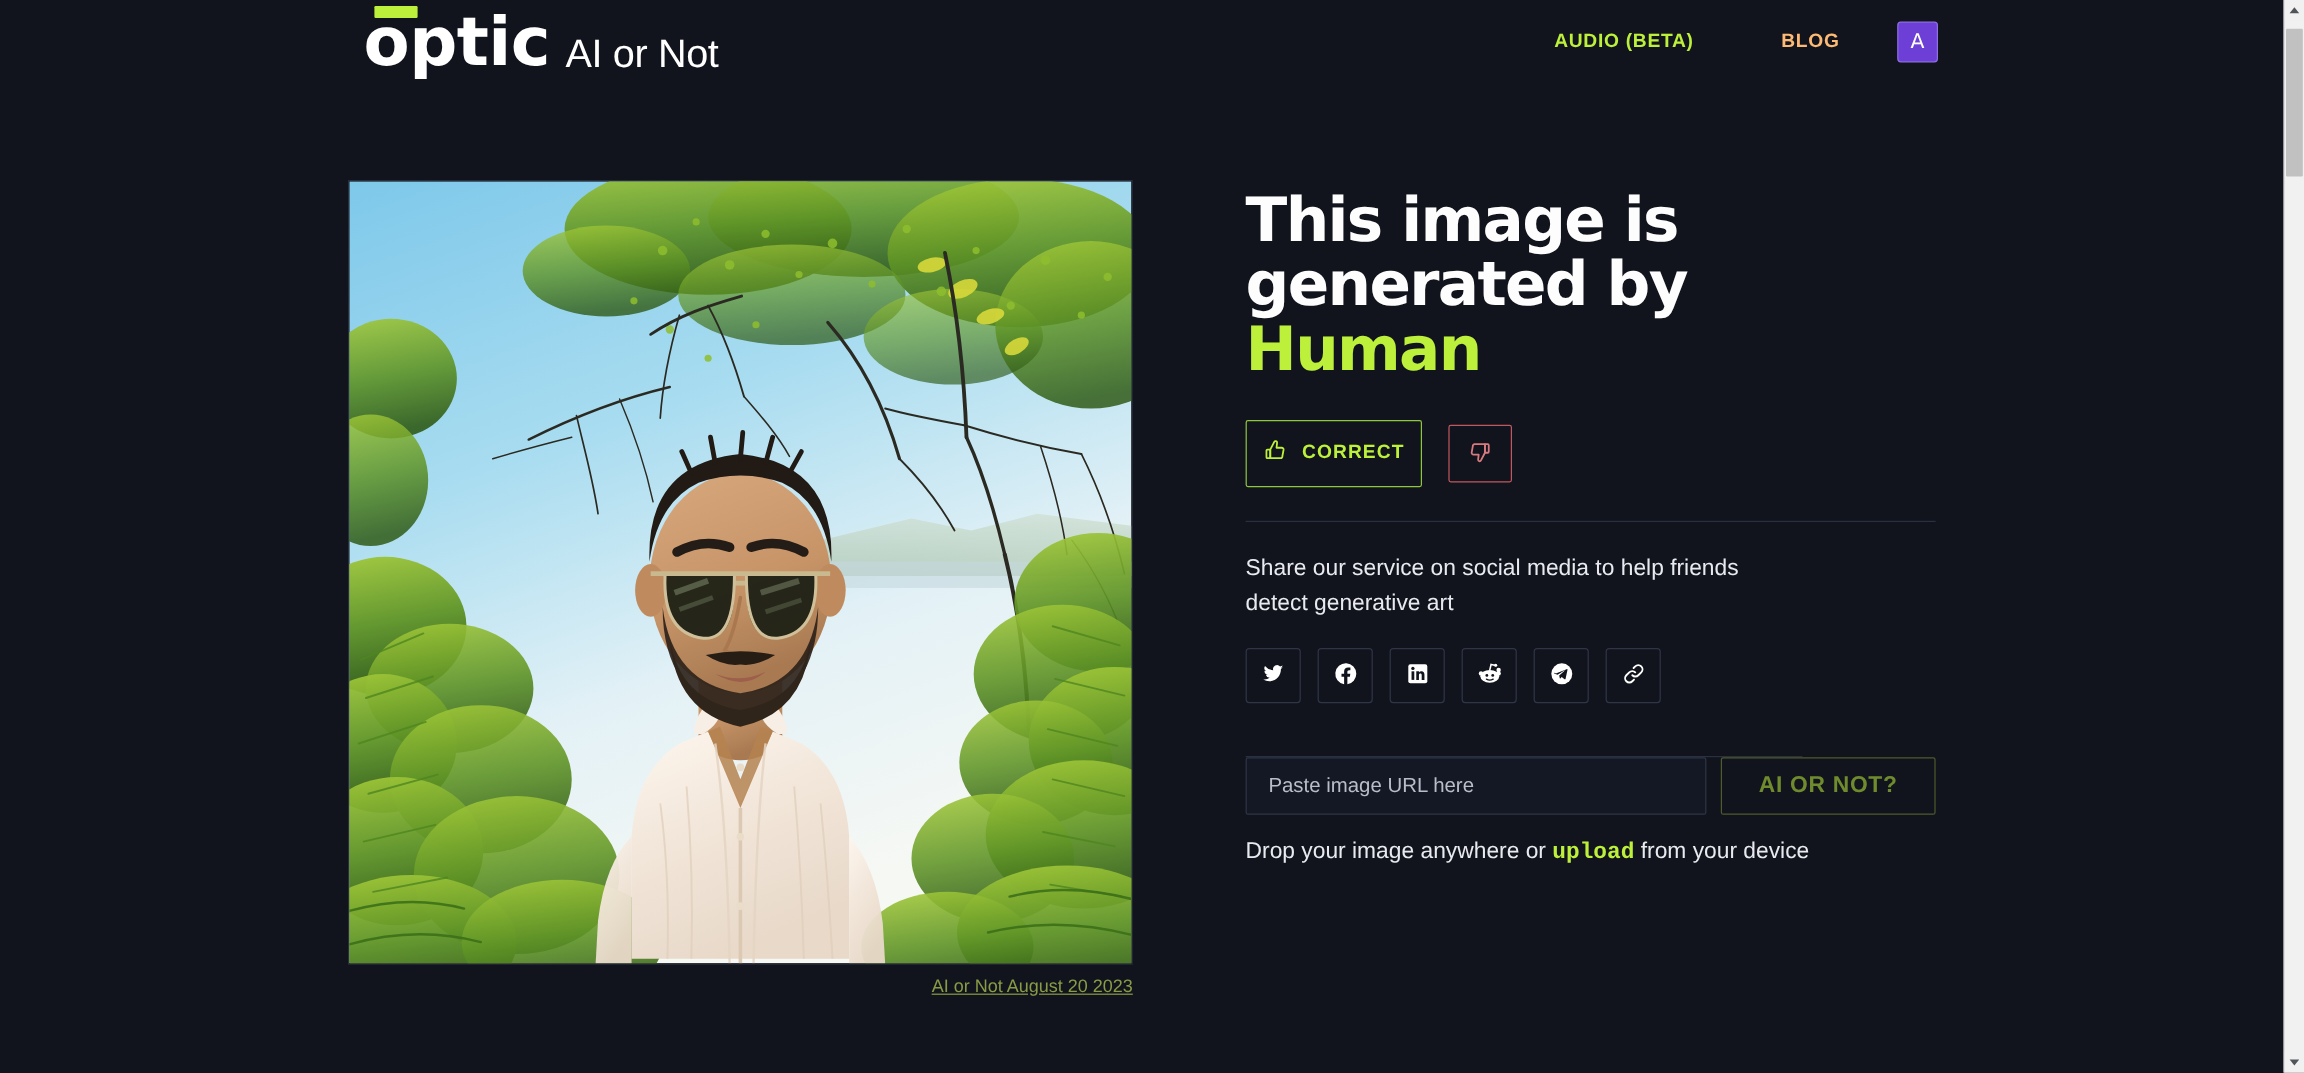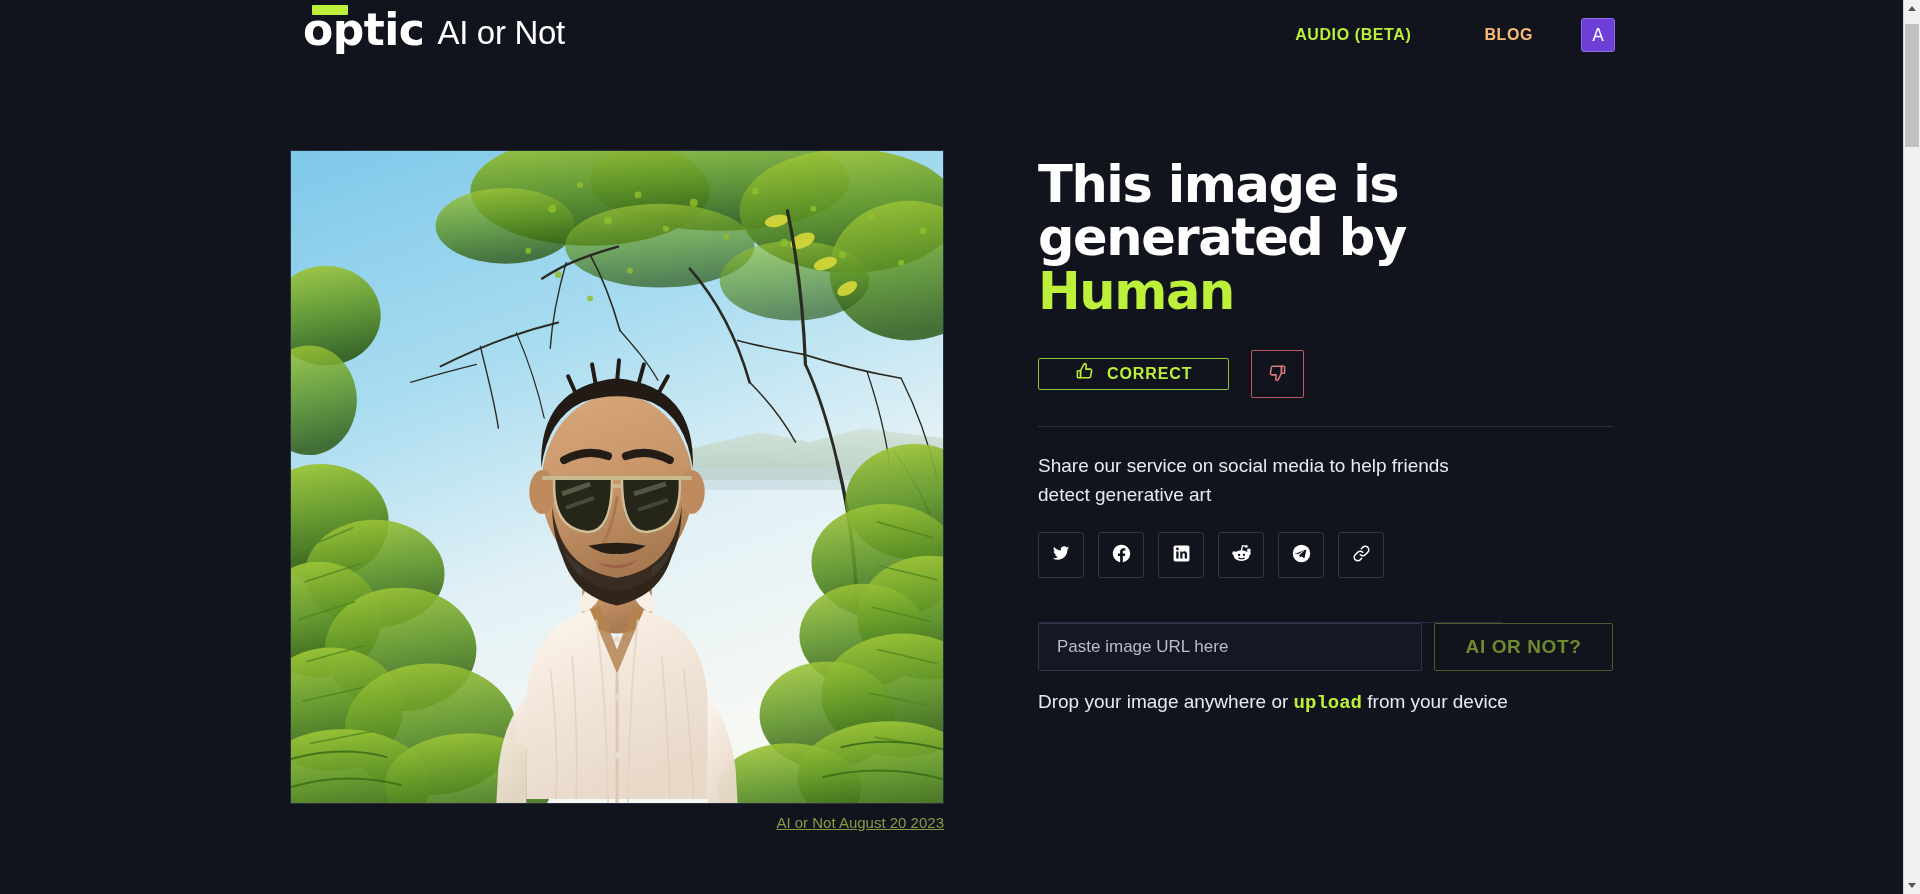--- a/index.html
+++ b/index.html
@@ -54,21 +54,21 @@
   .logo-bar {
     position: absolute;
     left: 9px;
     top: -3px;
     width: 36px;
     height: 10px;
     background: #bcf03a;
     border-radius: 1px;
   }
   .logo-word {
-    font-size: 44px;
+    font-size: 56px;
     font-weight: 700;
     letter-spacing: -0.5px;
     line-height: 1;
     color: #ffffff;
     font-family: "DejaVu Sans", sans-serif;
   }
   .brand-sub {
     font-size: 33px;
     font-weight: 400;
     line-height: 1;
@@ -173,22 +173,22 @@
     display: block;
   }
 
   .feedback-row {
     margin-top: 32px;
     display: flex;
     align-items: center;
     gap: 22px;
   }
   .btn-correct {
-    height: 32px;
-    padding: 0 36px;
+    height: 56px;
+    padding: 0 14px;
     background: transparent;
     border: 1px solid #8ec63f;
     border-radius: 2px;
     color: #bcf03a;
     font-size: 16px;
     font-weight: 700;
     letter-spacing: 0.9px;
     display: flex;
     align-items: center;
     gap: 13px;

